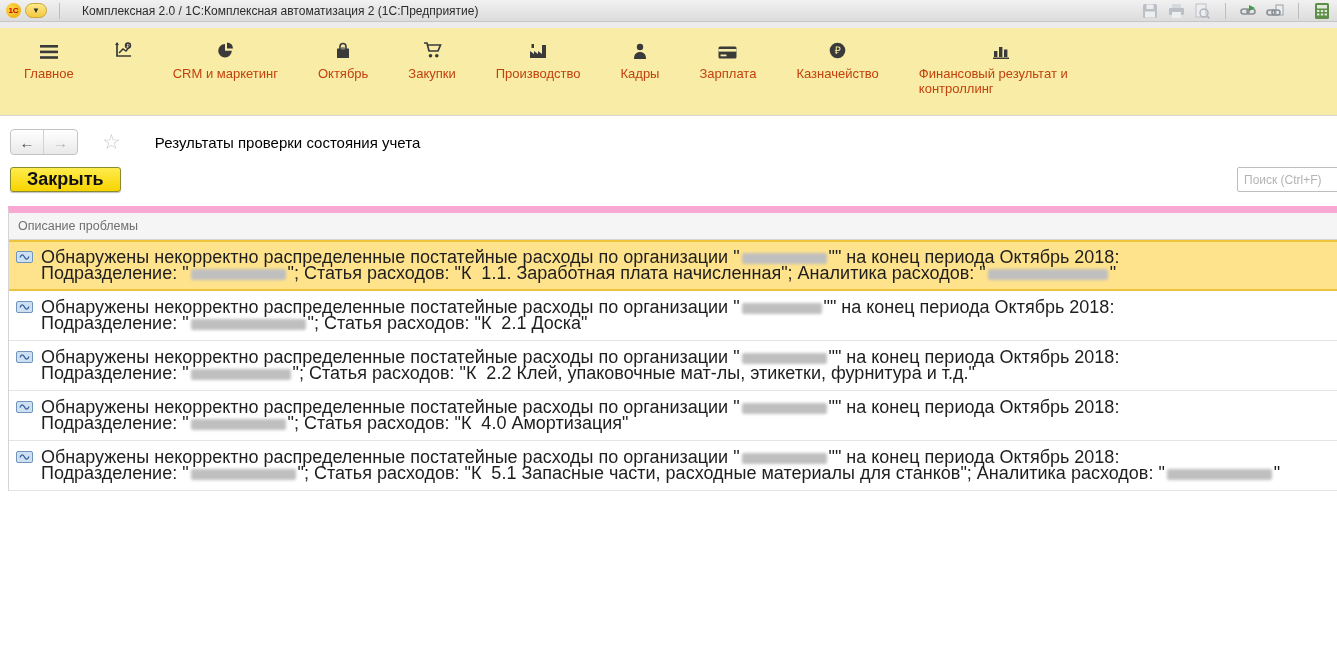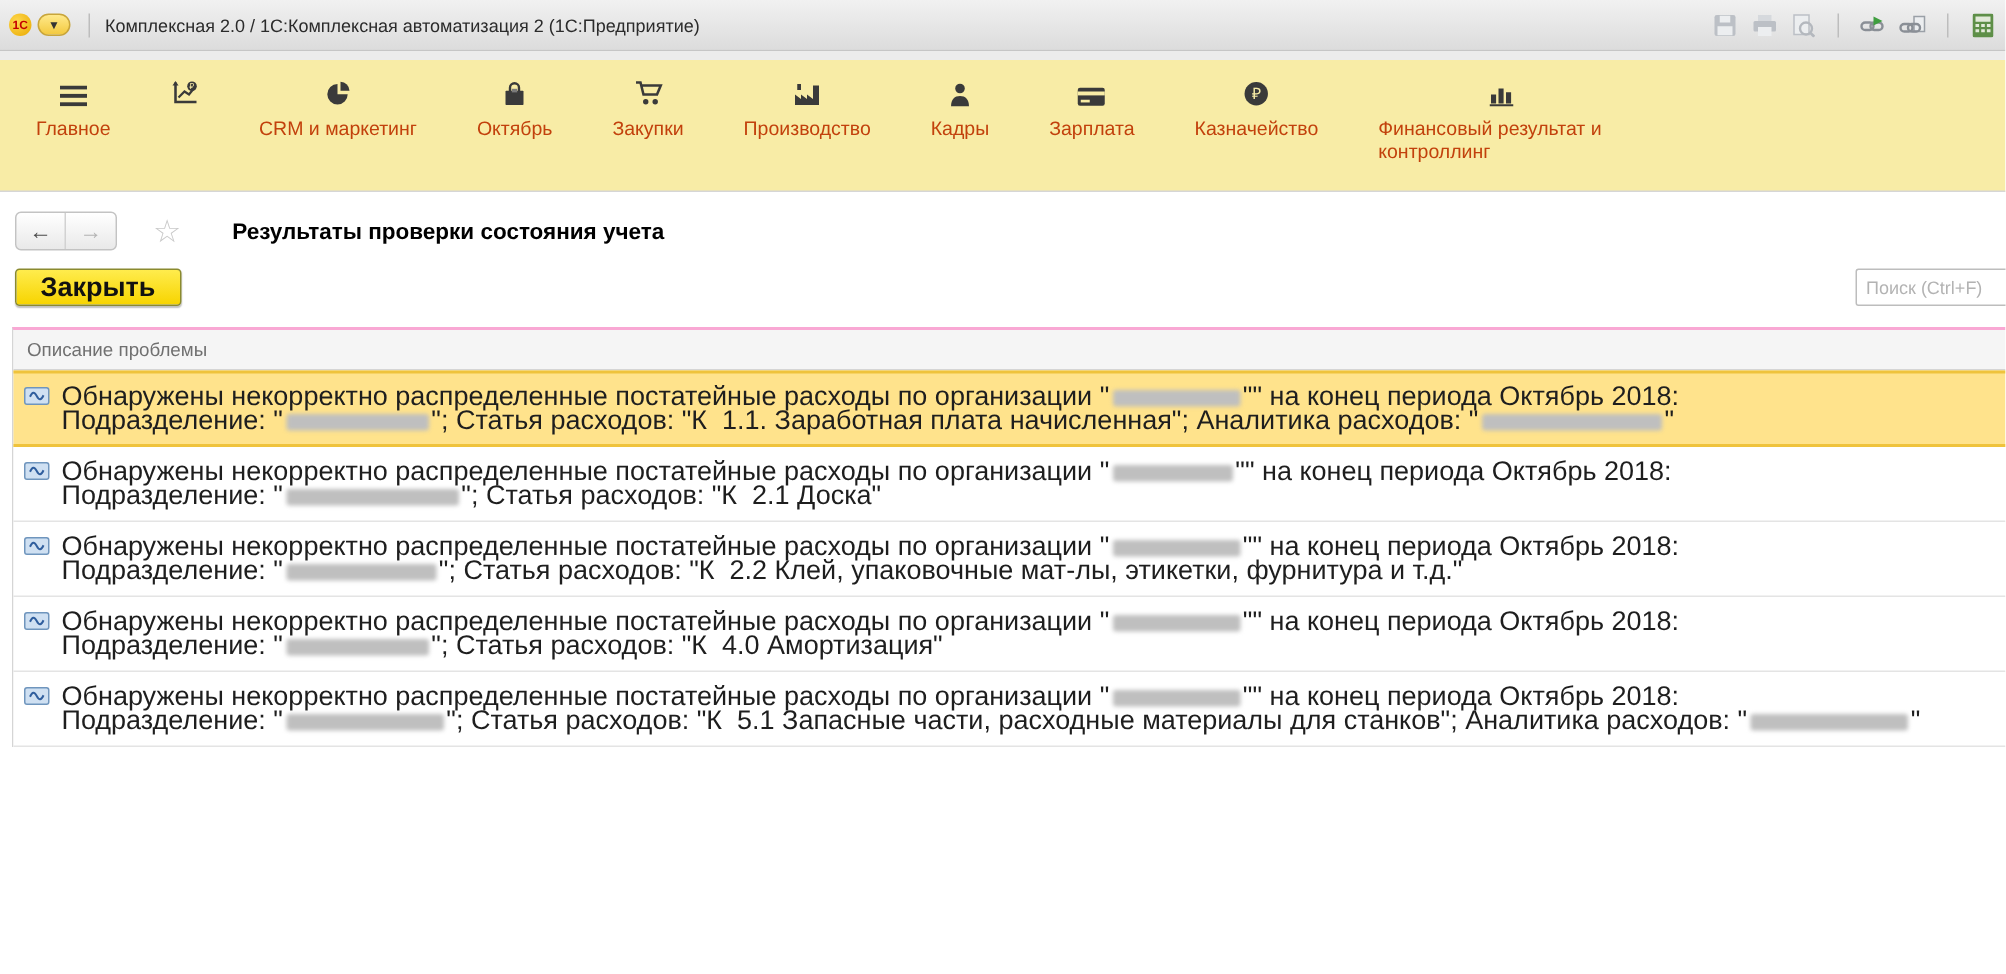--- a/index.html
+++ b/index.html
@@ -4,38 +4,38 @@
 <style>
   * { margin:0; padding:0; box-sizing:border-box; }
   html,body { width:1337px; height:649px; }
   body {
     position:relative; overflow:hidden; background:#ffffff;
     font-family:"Liberation Sans", sans-serif; color:#222;
   }
 
   
   .titlebar {
-    height:34px; background:linear-gradient(#f1f1f1,#dcdcdc);
+    height:22px; background:linear-gradient(#f1f1f1,#dcdcdc);
     border-bottom:1px solid #c6c6c6;
     display:flex; align-items:center; padding:0 6px;
   }
   .app-logo {
     width:15px; height:15px; border-radius:50%;
     background:radial-gradient(circle at 35% 35%, #ffd84d, #e8a800);
     color:#c40000; font-size:8px; font-weight:bold;
     display:flex; align-items:center; justify-content:center; margin-right:4px;
   }
   .menu-drop-btn {
     width:22px; height:15px; border-radius:8px;
     background:linear-gradient(#ffe98a,#f3c93f);
     border:1px solid #c8a53a; color:#333; font-size:8px;
     display:flex; align-items:center; justify-content:center; margin-right:6px; cursor:pointer;
   }
   .tb-sep { width:1px; height:16px; background:#bdbdbd; margin:0 6px; }
-  .tb-title { font-size:12px; color:#2b2b2b; margin-left:4px; flex:0 0 auto; }
+  .tb-title { font-size:12px; color:#2b2b2b; margin-left:16px; flex:0 0 auto; }
   .tb-spacer { flex:1; }
   .tb-icons { display:flex; align-items:center; gap:8px; }
   .tb-icon { width:18px; height:17px; display:flex; align-items:center; justify-content:center; cursor:pointer; }
 
   
   .win-strip { height:6px; background:#ececec; }
 
   
   .ribbon {
     height:88px; background:#f8eca6; border-bottom:1px solid #d6d6d6;
@@ -53,42 +53,42 @@
   
   .nav-row { display:flex; align-items:center; margin:11px 0 0 10px; height:30px; }
   .nav-group {
     display:flex; border:1px solid #c3c3c3; border-radius:4px; overflow:hidden;
     background:linear-gradient(#ffffff,#e9e9e9); height:26px;
   }
   .nav-btn { width:33px; display:flex; align-items:center; justify-content:center; font-size:15px; cursor:pointer; }
   .nav-btn.back { color:#4a4a4a; border-right:1px solid #d2d2d2; }
   .nav-btn.fwd  { color:#b4b4b4; }
   .fav-star { font-size:21px; color:#c9c9c9; margin:0 14px 0 24px; cursor:pointer; }
-  .page-title { font-size:15px; font-weight:bold; color:#000;padding-left:20px; }
+  .page-title { font-size:15px; font-weight:normal; color:#000;padding-left:20px; }
 
   
   .cmd-row { position:relative; height:30px; margin-top:10px; }
   .btn-close {
     position:absolute; left:10px; top:0; height:25px; padding:0 16px;
     background:linear-gradient(#ffec4d,#f7d400);
     border:1px solid #8a8a2f; border-radius:3px;
     font-size:18px; font-weight:bold; color:#111; cursor:pointer;
     box-shadow:0 1px 1px rgba(0,0,0,.25);
     font-family:"Liberation Sans", sans-serif;
   }
   .search-box {
     position:absolute; left:1237px; top:0; width:130px; height:25px;
     border:1px solid #bdbdbd; border-radius:2px; padding:0 6px;
     font-size:12px; color:#444; background:#fff;
     font-family:"Liberation Sans", sans-serif;
   }
   .search-box::placeholder { color:#b3b3b3; }
 
   
-  .table-wrap { margin:9px 0 0 8px; border-top:2px solid #f9a8d4; border-left:1px solid #d5d5d5; }
+  .table-wrap { margin:9px 0 0 8px; border-top:7px solid #f9a8d4; border-left:1px solid #d5d5d5; }
   .tbl-header {
     height:27px; line-height:27px; background:#f5f5f5; border-bottom:1px solid #d5d5d5;
     font-size:12.5px; color:#707070; padding-left:9px; cursor:pointer;
   }
   .row {
     display:flex; align-items:flex-start; background:#fff;
     border-bottom:1px solid #e4e4e4; padding:8px 0 9px; cursor:pointer;
     white-space:nowrap; overflow:hidden;
   }
   .row.selected {

